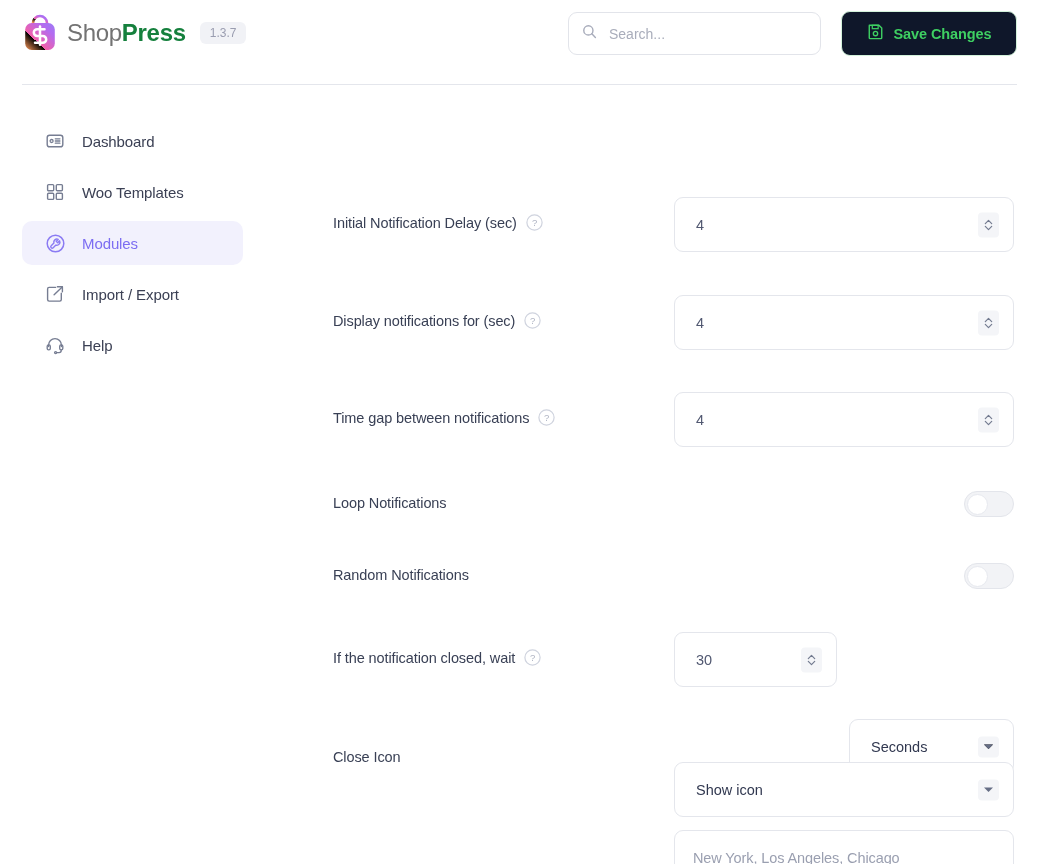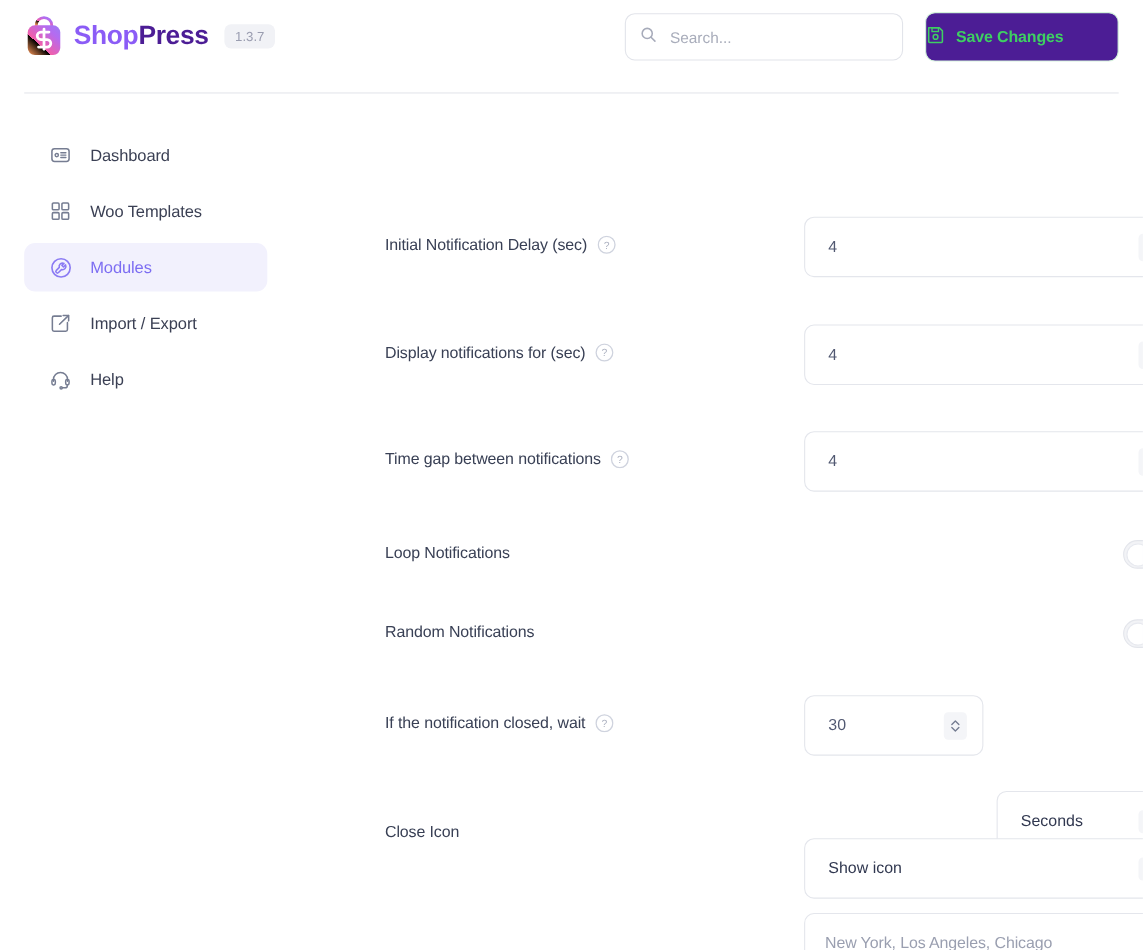--- a/index.html
+++ b/index.html
@@ -32,22 +32,22 @@
     left: 22px; top: 14px;
     display: flex; align-items: center;
   }
   .logo-mark { width: 36px; height: 38px; display: block; }
   .brand-text {
     font-size: 24px;
     letter-spacing: -0.3px;
     margin-left: 9px;
     white-space: nowrap;
   }
-  .brand-shop { color: #8b5cf6; font-weight: 700; }
-  .brand-press { color: #4c1d95; font-weight: 700; }
+  .brand-shop { color: #737373; font-weight: 400; }
+  .brand-press { color: #15803d; font-weight: 700; }
   .version-badge {
     margin-left: 14px;
     background: #f1f2f6;
     color: #9a9db0;
     font-size: 12px;
     padding: 5px 10px;
     border-radius: 6px;
     line-height: 1;
   }
 
@@ -68,24 +68,24 @@
     font-size: 14px; color: #15803d;
     margin-left: 10px; width: 200px;
     background: transparent;
   }
   .search-input::placeholder { color: #a9adbb; }
 
   .save-btn {
     position: absolute;
     left: 841px; top: 11px;
     width: 176px; height: 45px;
-    background: #4c1d95;
+    background: #0f172a;
     border: 1px solid #d3f2db;
     border-radius: 9px;
-    display: flex; align-items: center; 
+    display: flex; align-items: center; justify-content: center;
     cursor: pointer;
   }
   .save-ico { width: 17px; height: 17px; }
   .save-label {
     color: #3ecf62; font-size: 14.5px; font-weight: 700;
     margin-left: 10px; letter-spacing: -0.1px;
   }
 
   
   #body { position: relative; width: 1039px; }
@@ -113,21 +113,21 @@
   .nav-label {
     margin-left: 16px;
     font-size: 15px;
     color: #3b4054;
     letter-spacing: -0.1px;
   }
   .nav-item.active .nav-label { color: #7c6df2; }
 
   
   #form { position: absolute; left: 0; top: 0; width: 1039px; }
-  .row { position: absolute; left: 17px; width: 892px; padding-left: 40px; }
+  .row { position: absolute; left: 0; width: 892px; }
   .field-label {
     position: absolute;
     left: 333px;
     display: flex; align-items: center;
     font-size: 14.5px;
     color: #394055;
     letter-spacing: -0.1px;
     white-space: nowrap;
   }
   .help-ico { margin-left: 9px; width: 17px; height: 17px; flex:0 0 auto;}

